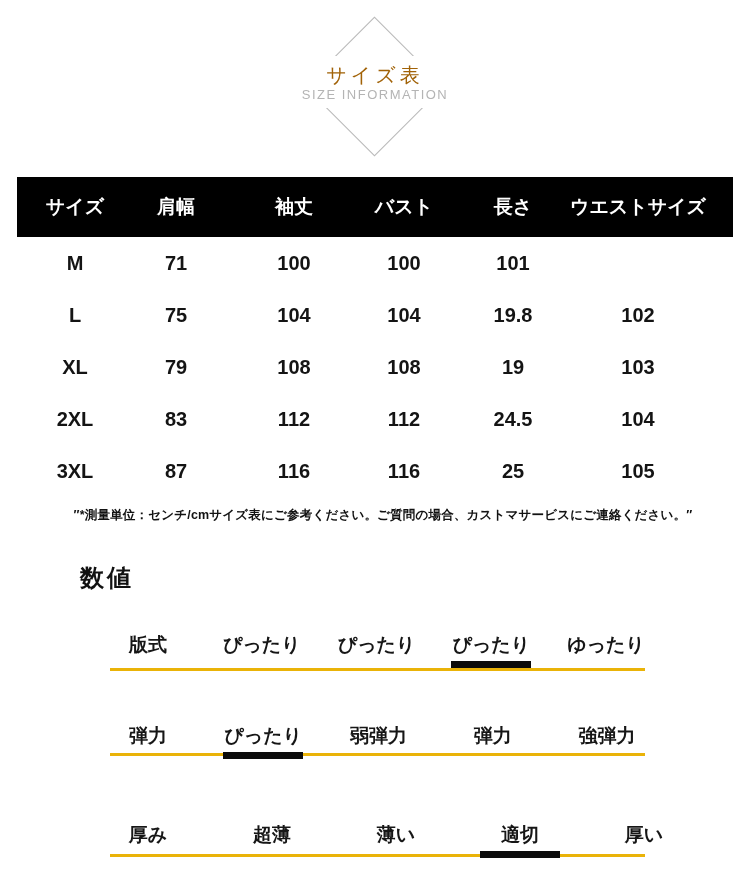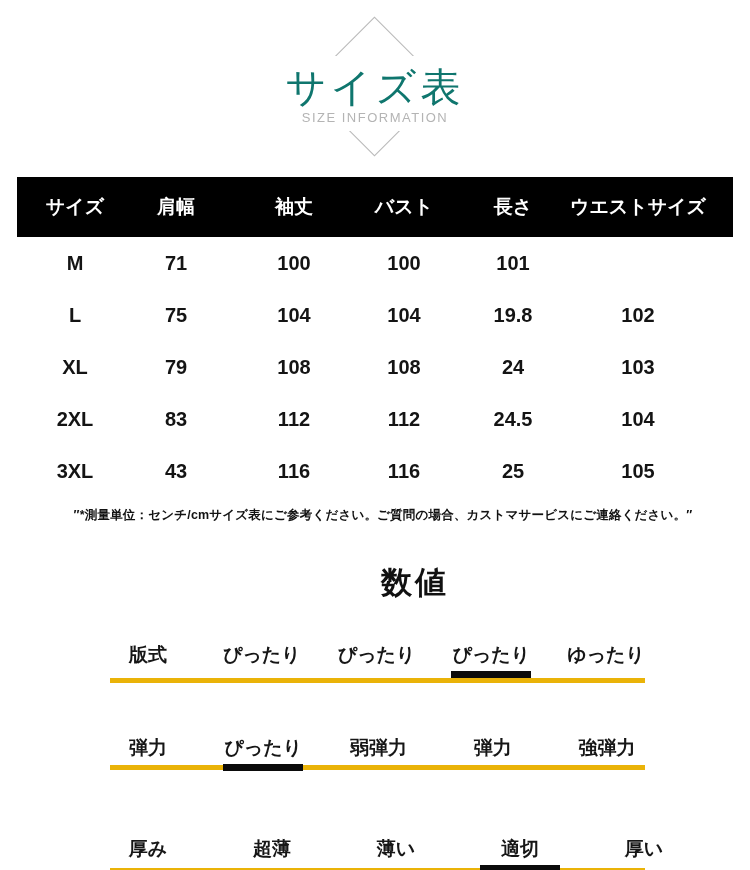--- a/index.html
+++ b/index.html
@@ -5,41 +5,41 @@
   * { margin:0; padding:0; box-sizing:border-box; }
   html,body { width:750px; height:870px; background:#ffffff;
     font-family:"Liberation Sans","DejaVu Sans",sans-serif; overflow:hidden; }
 
   
   .banner { position:relative; height:177px; }
   .diamond { position:absolute; left:325px; top:37px; width:99px; height:99px;
     border:1px solid #bababa; transform:rotate(45deg); background:transparent; }
   .title-block { position:absolute; left:50%; top:56px; transform:translateX(-50%);
     background:#ffffff; padding:8px 30px 6px; text-align:center; z-index:2; }
-  .title-jp { font-size:40px; color:#0f766e; letter-spacing:4px; line-height:1.15; }
+  .title-jp { font-size:20px; color:#a16207; letter-spacing:4px; line-height:1.15; }
   .title-en { font-size:13px; color:#b4b4b4; letter-spacing:1.5px; }
 
   
   .size-table { margin:0 17px; }
   .grid-row { display:grid; grid-template-columns:116px 86px 150px 70px 148px 102px;
     padding-right:44px; align-items:center; }
   .thead { background:#000000; height:60px; color:#ffffff; font-size:19px; font-weight:bold; }
   .trow { height:52px; font-size:20px; font-weight:bold; color:#141414; }
   .cell { display:flex; justify-content:center; white-space:nowrap; }
 
   .note { margin-top:10px; text-align:center; font-size:12.5px; font-weight:bold;
     color:#121212; letter-spacing:0.2px;padding-left:16px; }
 
-  .section-title { margin:38px 0 0 80px; font-size:31px; font-weight:bold;
-    color:#111111; letter-spacing:3px;text-align:center; }
+  .section-title { margin:38px 0 0 80px; font-size:24px; font-weight:bold;
+    color:#111111; letter-spacing:3px; }
 
   
   .attrs { margin:0 105px 0 110px; }
   .attr-row { display:flex; justify-content:space-between;
-    border-bottom:5px solid #eab308; font-size:19px; font-weight:bold; color:#161616; }
+    border-bottom:3px solid #eab308; font-size:19px; font-weight:bold; color:#161616; }
   .attr-row.r1 { padding-top:38px; padding-bottom:10px; }
   .attr-row.r2 { padding-top:52px; padding-bottom:4px; }
   .attr-row.r3 { padding-top:66px; padding-bottom:6px;gap:48px; }
   .attr-item { position:relative; min-width:76px; text-align:center;
     white-space:nowrap; line-height:26px; }
   .attr-item.selected::after { content:""; position:absolute; top:calc(100% + 3px);
     left:50%; transform:translateX(-50%); width:80px; height:7px; background:#0b0b0b; }
 </style>
 </head>
 <body>
@@ -75,34 +75,34 @@
     <div class="cell">104</div>
     <div class="cell">104</div>
     <div class="cell">19.8</div>
     <div class="cell">102</div>
   </div>
   <div class="grid-row trow">
     <div class="cell">XL</div>
     <div class="cell">79</div>
     <div class="cell">108</div>
     <div class="cell">108</div>
-    <div class="cell">24</div>
+    <div class="cell">19</div>
     <div class="cell">103</div>
   </div>
   <div class="grid-row trow">
     <div class="cell">2XL</div>
     <div class="cell">83</div>
     <div class="cell">112</div>
     <div class="cell">112</div>
     <div class="cell">24.5</div>
     <div class="cell">104</div>
   </div>
   <div class="grid-row trow">
     <div class="cell">3XL</div>
-    <div class="cell">43</div>
+    <div class="cell">87</div>
     <div class="cell">116</div>
     <div class="cell">116</div>
     <div class="cell">25</div>
     <div class="cell">105</div>
   </div>
 </div>
 
 <div class="note">″*測量単位：センチ/cmサイズ表にご参考ください。ご質問の場合、カストマサービスにご連絡ください。″</div>
 
 <div class="section-title">数値</div>

